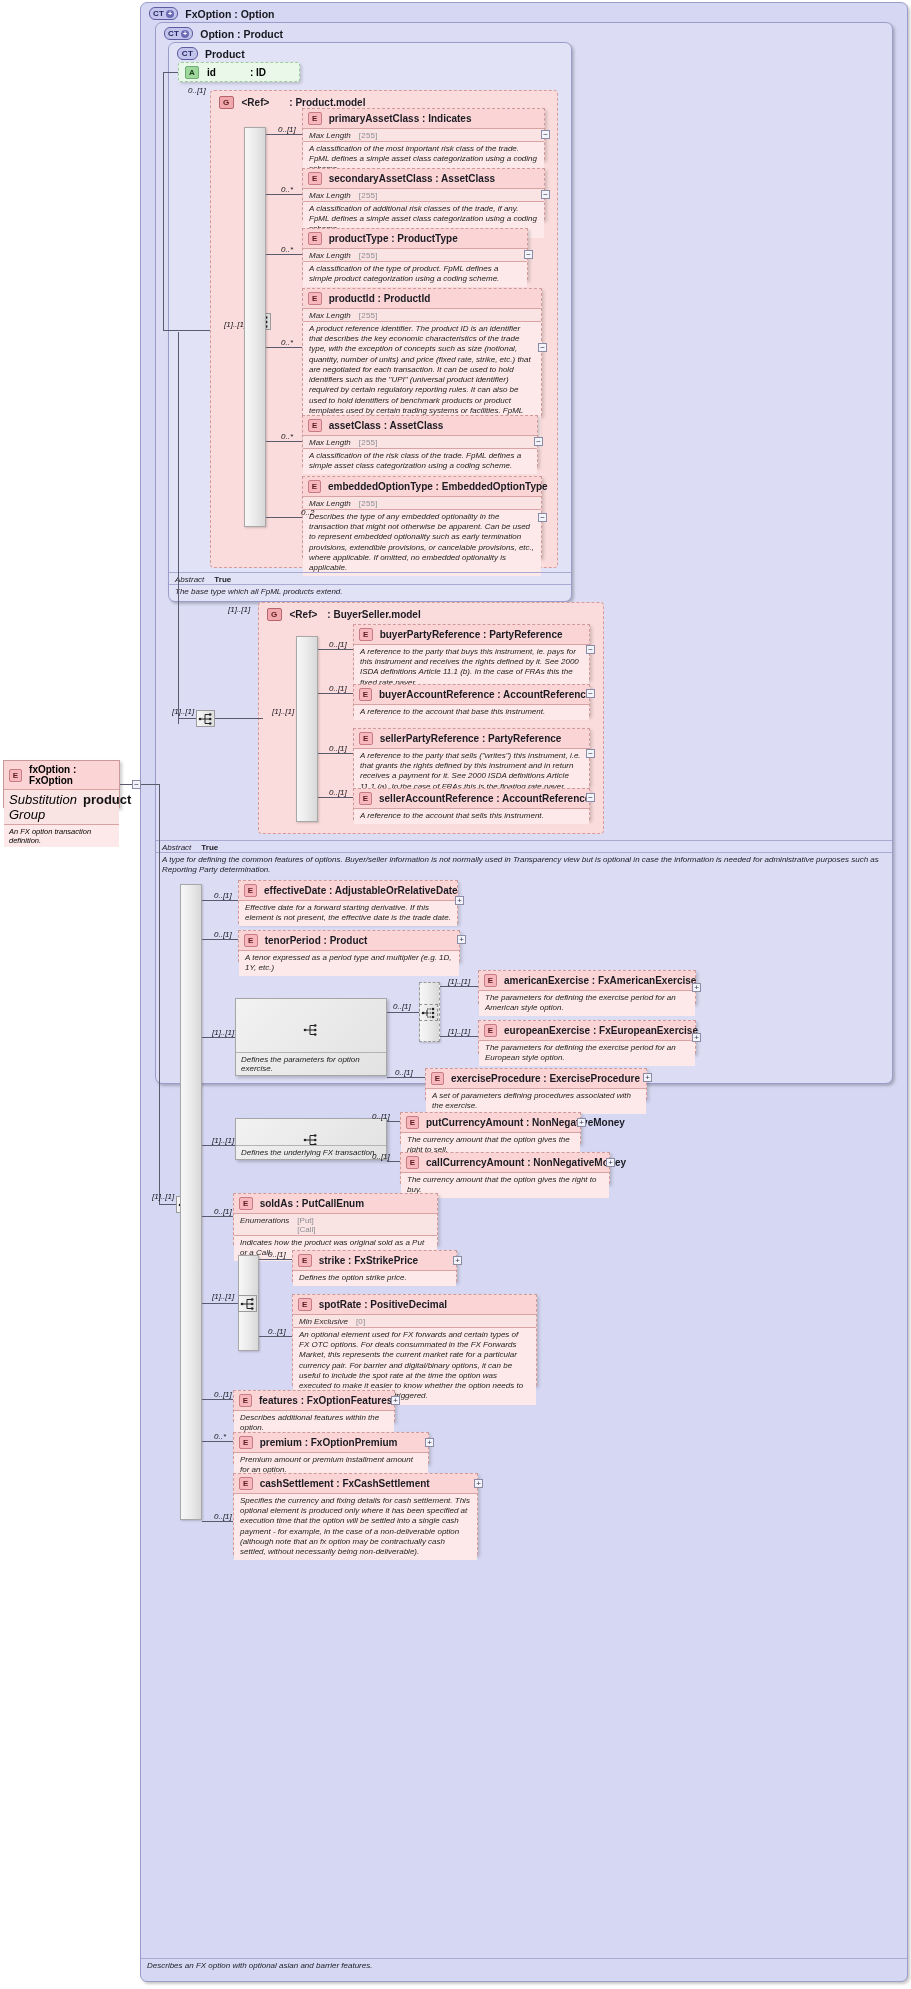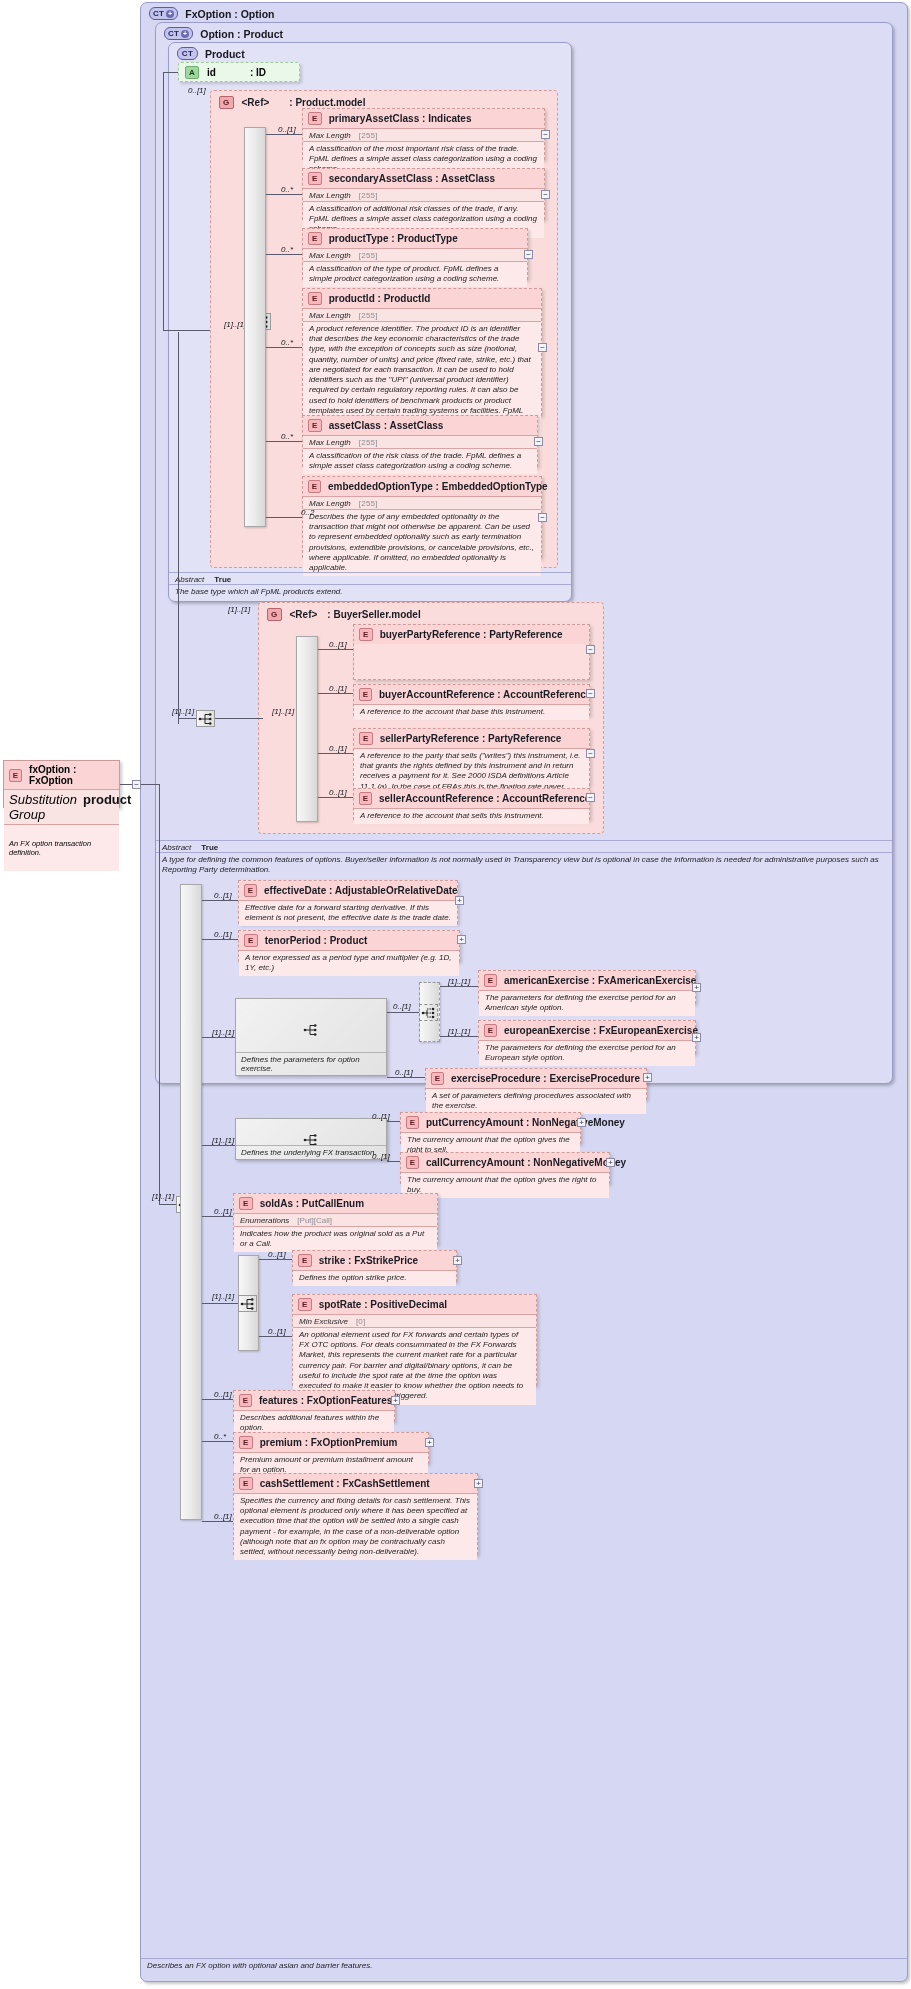--- a/index.html
+++ b/index.html
@@ -62,21 +62,21 @@
     background:#fbd5d5;
   }
   .el .facet{
     border-top:1px solid #d9a3a3;
     padding:2px 6px 1px 6px;
     font-size:8px; font-style:italic; color:#2a2a2a;
     background:#fae3e3;
     display:flex; gap:8px;
   }
   .el .facet .val{ font-style:normal; color:#8d8d93; letter-spacing:.2px; }
-  .el .facet .vals{ display:flex; flex-direction:row; color:#8d8d93; font-style:normal;}
+  .el .facet .vals{ display:flex; flex-direction:column; color:#8d8d93; font-style:normal;}
   .el .doc{
     border-top:1px solid #d9a3a3;
     padding:2px 6px 3px 6px;
     font-size:8px; font-style:italic; color:#1d1d1d; line-height:1.28;
     background:#fde9e9;
   }
 
   
   .seqnode{
     position:absolute; width:19px; height:17px;
@@ -350,20 +350,21 @@
       <circle cx="12.2" cy="11.5" r="1.3" fill="#222"></circle>
   </svg>
 </div>
 <div class="seqbar" style="left:296px; top:636px; width:22px; height:186px;"></div>
 
 <div class="el" style="left:353px; top:624px; width:237px; height:56px;">
   <div class="hd">
     <span class="badge e">E</span>
     <span>buyerPartyReference : PartyReference</span>
   </div>
+  <div class="doc">A reference to the party that buys this instrument, ie. pays for this instrument and receives the rights defined by it. See 2000 ISDA definitions Article 11.1 (b). In the case of FRAs this the fixed rate payer.</div>
 </div>
 <div class="card" style="left:329px; top:640px;">0..[1]</div>
 <div class="ln h" style="left:318px; top:649px; width:35px;"></div>
 <div class="tog" style="left:586px; top:645px;">−</div>
 
 <div class="el" style="left:353px; top:684px; width:237px; height:32px;">
   <div class="hd">
     <span class="badge e">E</span>
     <span>buyerAccountReference : AccountReference</span>
   </div>
@@ -403,21 +404,21 @@
 
 <div class="rootel" style="left:3px; top:760px; width:117px; height:48px;">
   <div class="hd" style="display:flex;align-items:center;gap:7px;padding:3px 5px;font-size:10px;font-weight:bold;background:#fbd5d5;">
     <span class="badge e">E</span>
     <span>fxOption : FxOption</span>
   </div>
   <div class="facet" style="border-top:1px solid #d9a3a3;padding:2px 5px;font-size:13px;font-style:italic;display:flex;gap:6px;background:#fae3e3;">
     <span>Substitution Group</span>
     <span style="font-style:normal;font-weight:bold;color:#111">product</span>
   </div>
-  <div class="doc" style="border-top:1px solid #d9a3a3;padding:14px 5px;font-size:7.5px;font-style:italic;background:#fde9e9;">An FX option transaction definition.</div>
+  <div class="doc" style="border-top:1px solid #d9a3a3;padding:2px 5px;font-size:7.5px;font-style:italic;background:#fde9e9;">An FX option transaction definition.</div>
 </div>
 <div class="ln h" style="left:120px; top:784px; width:12px;"></div>
 <div class="tog" style="left:132px; top:780px;">−</div>
 <div class="ln h" style="left:141px; top:784px; width:18px;"></div>
 
 <div class="ln v" style="left:159px; top:784px; height:420px;"></div>
 <div class="card" style="left:152px; top:1192px;">[1]..[1]</div>
 <div class="seqnode" style="left:176px; top:1196px;">
   <svg class="seqglyph" viewBox="0 0 16 14" style="left:1px;top:1px">
     <circle cx="2" cy="7" r="1.3" fill="#222"></circle>

